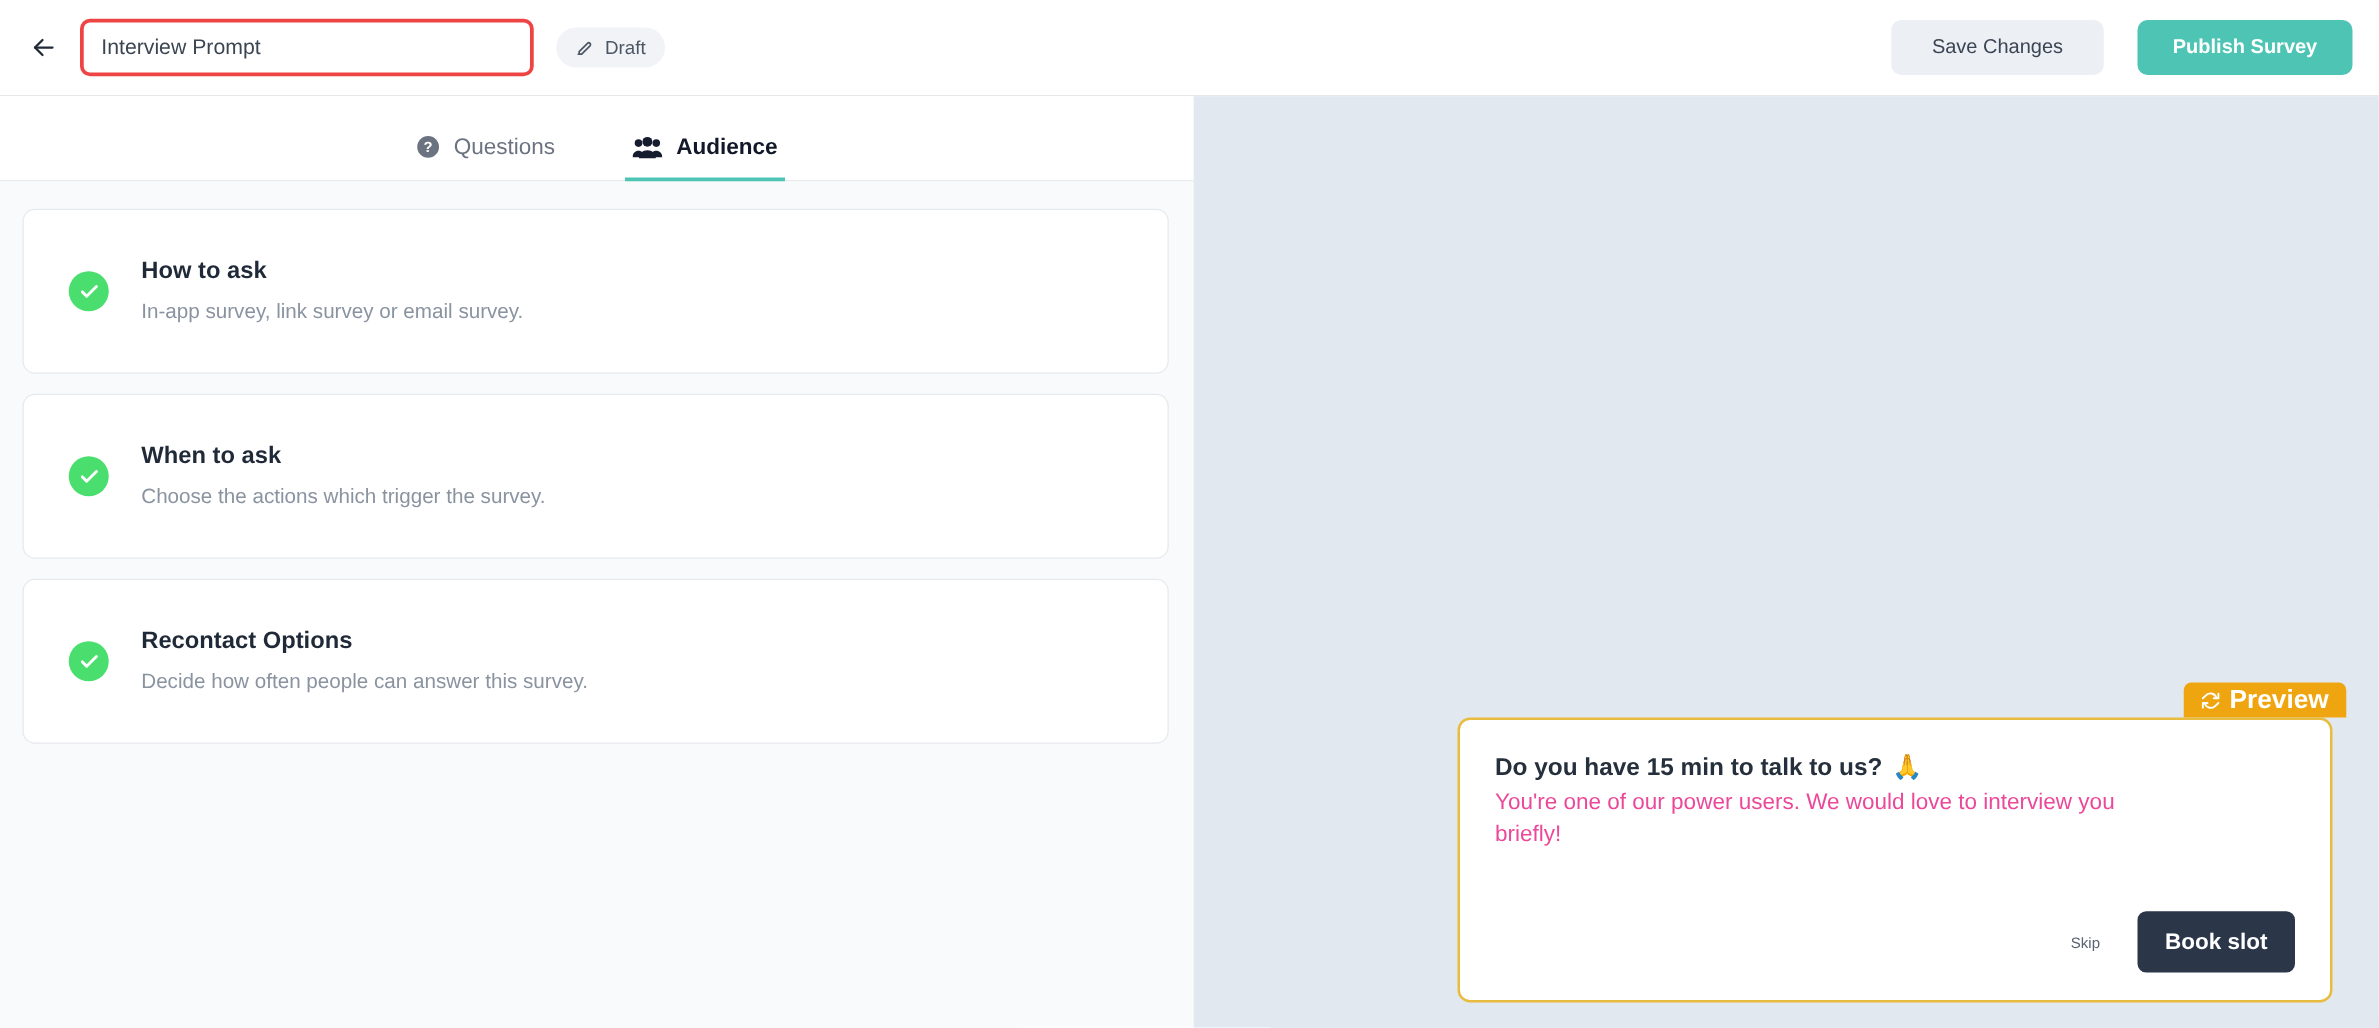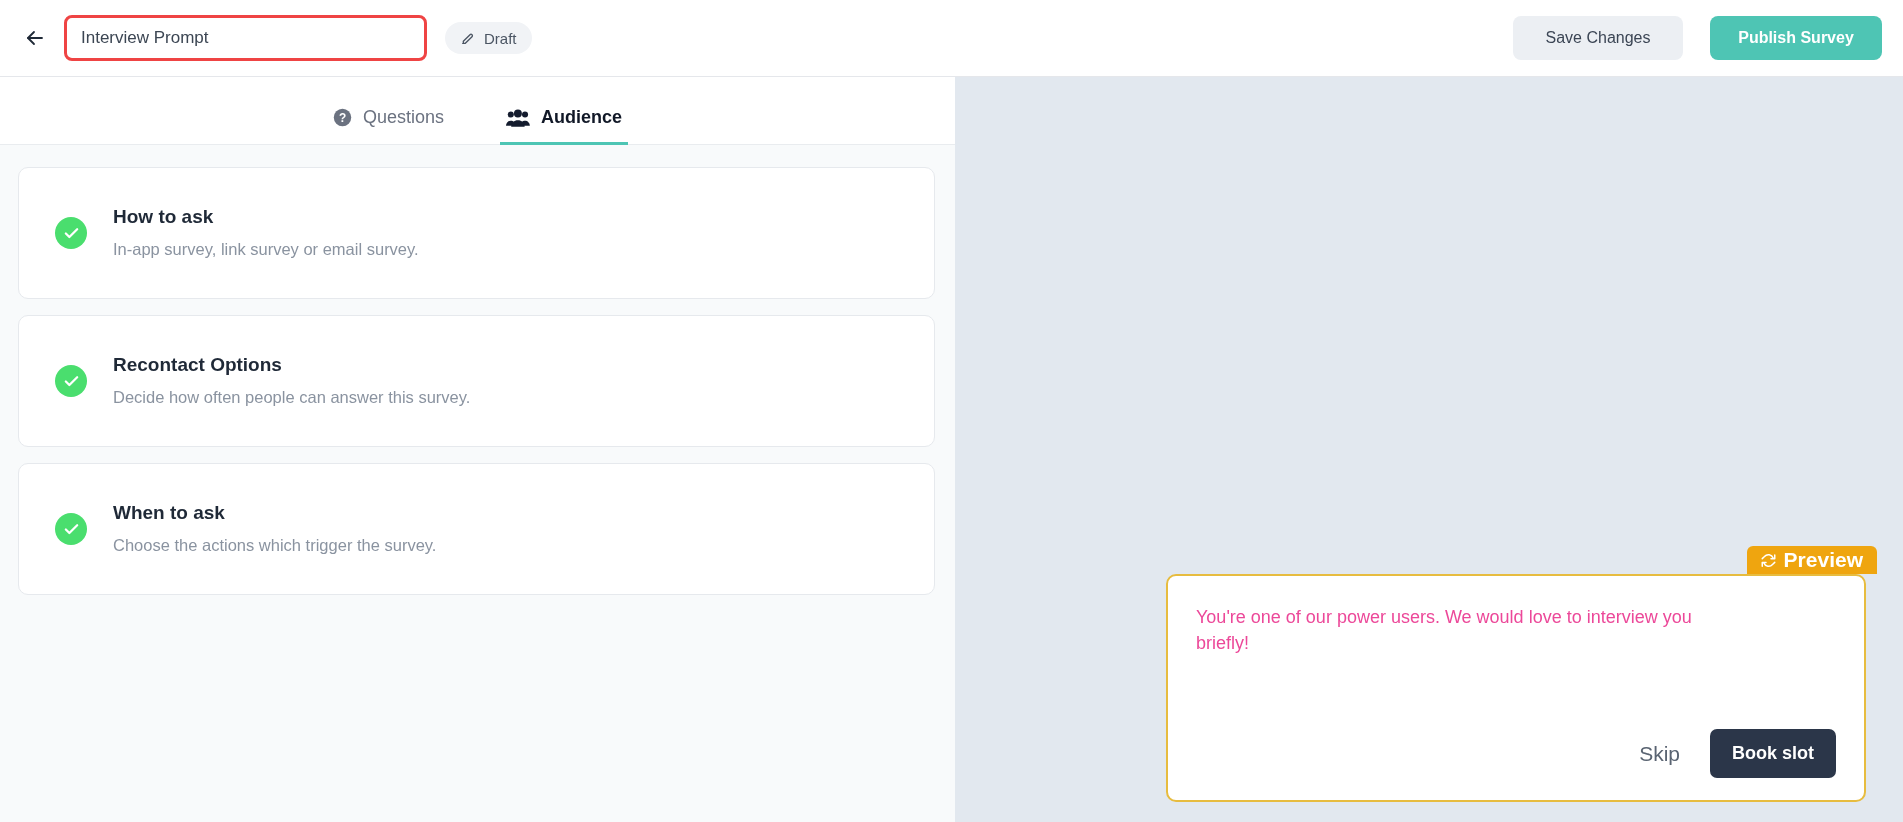--- a/index.html
+++ b/index.html
@@ -138,21 +138,21 @@
     margin-top: 2px;
     font-size: 18px; color: #ec4899; line-height: 1.45;
     max-width: 500px;
   }
   .survey-actions {
     position: absolute; right: 28px; bottom: 22px;
     display: flex; align-items: center; gap: 26px;
   }
   .btn-skip {
     background: none; border: none; cursor: pointer;
-    font-size: 21px; color: #5a6472;
+    font-size: 12px; color: #5a6472;
     font-family: "Liberation Sans", sans-serif;
     padding: 6px 4px;
   }
   .btn-book {
     background: #2b3649; border: none; border-radius: 7px;
     color: #ffffff; font-size: 18px; font-weight: bold;
     font-family: "Liberation Sans", sans-serif;
     padding: 14px 22px; cursor: pointer;
   }
 </style>
@@ -223,52 +223,56 @@
     </div>
 
 
     <div class="card">
       <span class="check">
         <svg width="17" height="17" viewBox="0 0 24 24" fill="none" stroke="#ffffff" stroke-width="3.2" stroke-linecap="round" stroke-linejoin="round">
           <polyline points="20 6 9 17 4 12"></polyline>
         </svg>
       </span>
       <div class="card-text">
-        <div class="card-title">Recontact Options</div>
-        <div class="card-sub">Decide how often people can answer this survey.</div>
+        <div class="card-title">When to ask</div>
+        <div class="card-sub">Choose the actions which trigger the survey.</div>
       </div>
     </div>
 
     <div class="card">
       <span class="check">
         <svg width="17" height="17" viewBox="0 0 24 24" fill="none" stroke="#ffffff" stroke-width="3.2" stroke-linecap="round" stroke-linejoin="round">
           <polyline points="20 6 9 17 4 12"></polyline>
         </svg>
       </span>
       <div class="card-text">
-        <div class="card-title">When to ask</div>
-        <div class="card-sub">Choose the actions which trigger the survey.</div>
+        <div class="card-title">Recontact Options</div>
+        <div class="card-sub">Decide how often people can answer this survey.</div>
       </div>
     </div>
 
   </div>
 </div>
 
 <div class="right-panel">
 
   <div class="preview-badge">
     <svg width="15" height="15" viewBox="0 0 24 24" fill="none" stroke="#ffffff" stroke-width="2.4" stroke-linecap="round" stroke-linejoin="round">
       <polyline points="22 3 22 9 16 9"></polyline>
       <polyline points="2 21 2 15 8 15"></polyline>
       <path d="M19.4 8A8.1 8.1 0 0 0 5.6 5.6L2 9"></path>
       <path d="M4.6 16a8.1 8.1 0 0 0 13.8 2.4L22 15"></path>
     </svg>
     <span>Preview</span>
   </div>
 
   <div class="survey-card">
+    <div class="survey-q">
+      <span>Do you have 15 min to talk to us?</span>
+      <span>🙏</span>
+    </div>
     <div class="survey-body">You're one of our power users. We would love to interview you briefly!</div>
     <div class="survey-actions">
       <button class="btn-skip">Skip</button>
       <button class="btn-book">Book slot</button>
     </div>
   </div>
 </div>
 
 </body></html>

